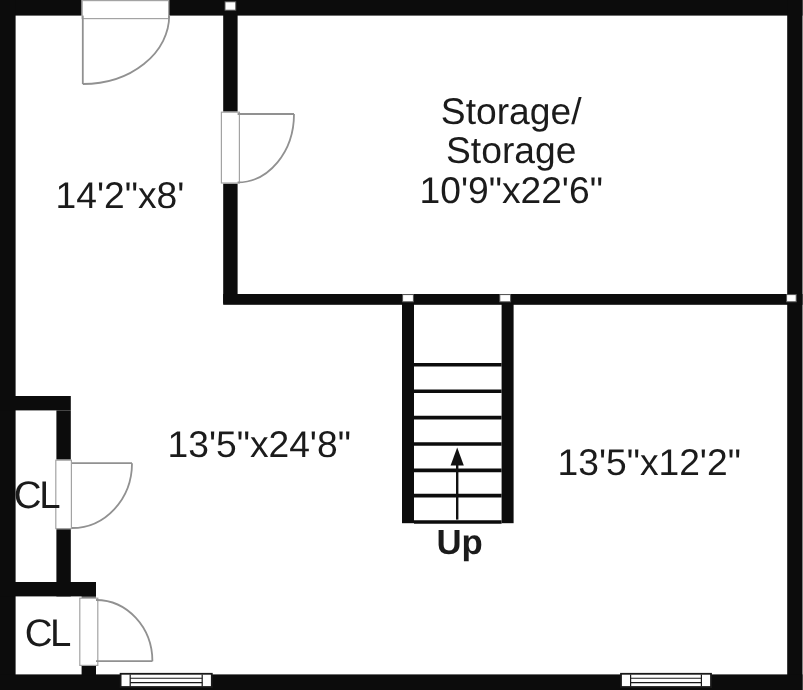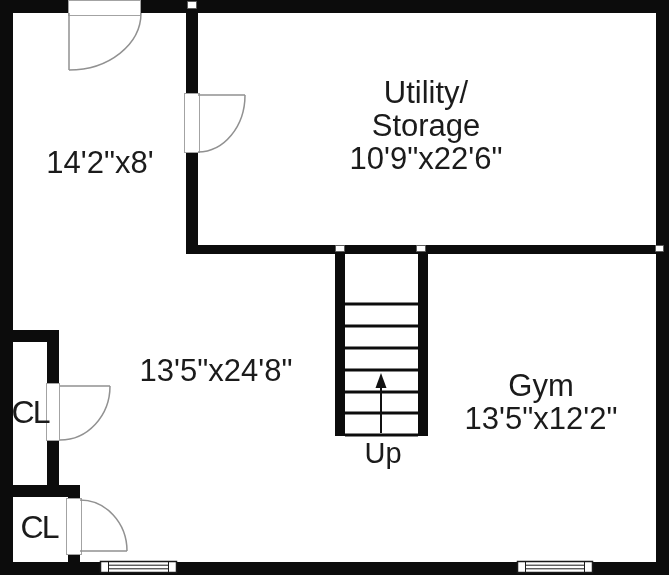--- a/index.html
+++ b/index.html
@@ -20,21 +20,21 @@
   .room-label { position:absolute; text-align:center; }
   .room-label .line {
     font-size:31px; line-height:33px; white-space:nowrap;
   }
   .cl-label {
     position:absolute; text-align:center;
     font-size:32px; line-height:44px; letter-spacing:-2px; white-space:nowrap;
   }
   .up-label {
     position:absolute; text-align:center;
-    font-size:29px; line-height:33px; white-space:nowrap;
+    font-size:29px; line-height:33px; white-space:nowrap;font-weight:bold;
   }
 </style>
 </head>
 <body>
 
 <div id="plan">
 
   <div class="wall" style="left:0;top:0;width:669px;height:13px;"></div>
   <div class="wall" style="left:0;top:0;width:13px;height:575px;"></div>
   <div class="wall" style="left:656px;top:0;width:13px;height:575px;"></div>
@@ -105,31 +105,30 @@
       <rect x="416.5" y="245.5" width="9" height="6"></rect>
       <rect x="655.5" y="245.5" width="8" height="6"></rect>
     </g>
   </svg>
 
   <div class="room-label" style="left:20px;top:146px;width:160px;">
     <div class="line">14'2"x8'</div>
   </div>
 
   <div class="room-label" style="left:326px;top:76px;width:200px;">
-    <div class="line">Utility/</div>
+    <div class="line">Storage/</div>
     <div class="line">Storage</div>
     <div class="line">10'9"x22'6"</div>
   </div>
 
   <div class="room-label" style="left:116px;top:354px;width:200px;">
     <div class="line">13'5"x24'8"</div>
   </div>
 
   <div class="room-label" style="left:441px;top:369px;width:200px;">
-    <div class="line">Gym</div>
     <div class="line">13'5"x12'2"</div>
   </div>
 
   <div class="cl-label" style="left:5px;top:390px;width:50px;">CL</div>
   <div class="cl-label" style="left:14px;top:505px;width:50px;">CL</div>
 
   <div class="up-label" style="left:353px;top:437px;width:60px;">Up</div>
 
 </div>
 

